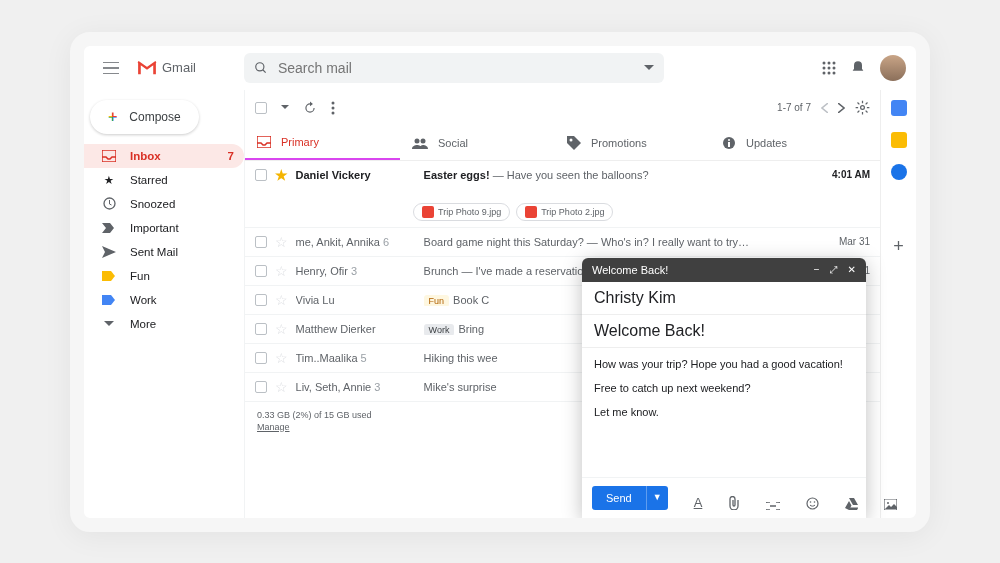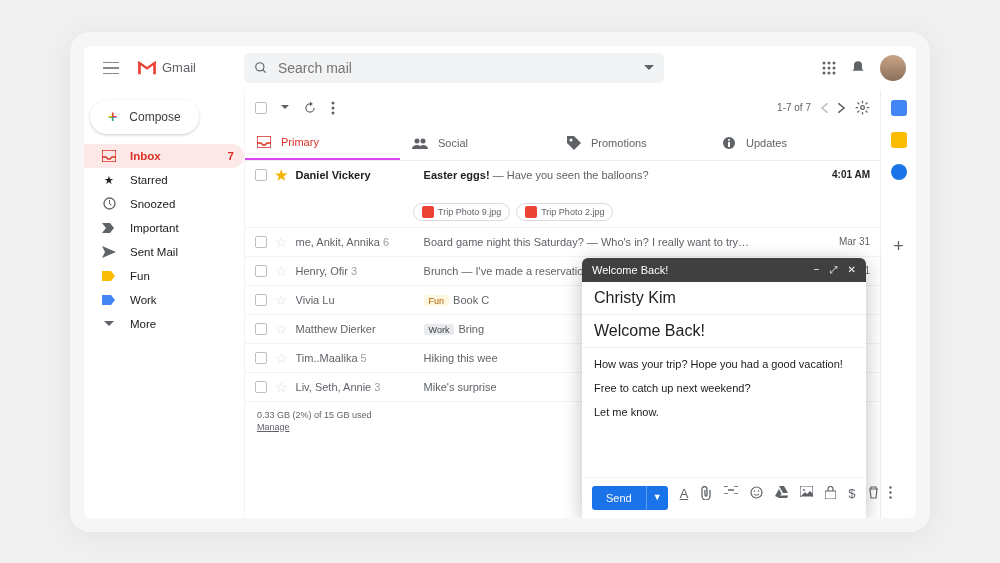--- a/index.html
+++ b/index.html
@@ -63,21 +63,21 @@
 .sidepanel { width: 36px; border-left: 1px solid #eee; display: flex; flex-direction: column; align-items: center; padding-top: 10px; gap: 16px; }
 .sp-icon { width: 16px; height: 16px; border-radius: 3px; }
 
 
 .compose-win { position: absolute; bottom: 0; right: 50px; width: 284px; height: 260px; background: #fff; box-shadow: 0 4px 20px rgba(0,0,0,.25); border-radius: 6px 6px 0 0; display: flex; flex-direction: column; z-index: 100; }
 .cw-head { background: #404040; color: #fff; font-size: 11px; padding: 6px 10px; border-radius: 6px 6px 0 0; display: flex; align-items: center; gap: 8px; }
 .cw-head-icons { margin-left: auto; display: flex; gap: 10px; font-size: 10px; }
 .cw-field { padding: 7px 12px; border-bottom: 1px solid #eee; font-size: 16px; color: #202124; }
 .cw-body { flex: 1; padding: 10px 12px; font-size: 11px; color: #202124; }
 .cw-body p { margin-bottom: 12px; }
-.cw-foot { padding: 8px 10px; display: flex; align-items: flex-start; gap: 12px; border-top: 1px solid #f1f3f4; }
+.cw-foot { padding: 8px 10px; display: flex; align-items: flex-end; gap: 26px; border-top: 1px solid #f1f3f4; }
 .send-btn { background: #1a73e8; color: #fff; border-radius: 3px 0 0 3px; padding: 6px 14px; font-size: 11px; font-weight: 500; cursor: pointer; }
 .send-more { background: #1a73e8; color: #fff; padding: 6px 6px; border-radius: 0 3px 3px 0; border-left: 1px solid rgba(255,255,255,.3); font-size: 9px; cursor: pointer; }
 .cw-tool { color: #5f6368; cursor: pointer; font-size: 13px; }
 .cw-foot-right { margin-left: auto; display: flex; gap: 10px; }
 svg { display: block; }
 </style>
 </head>
 <body>
 
 <div class="laptop">

